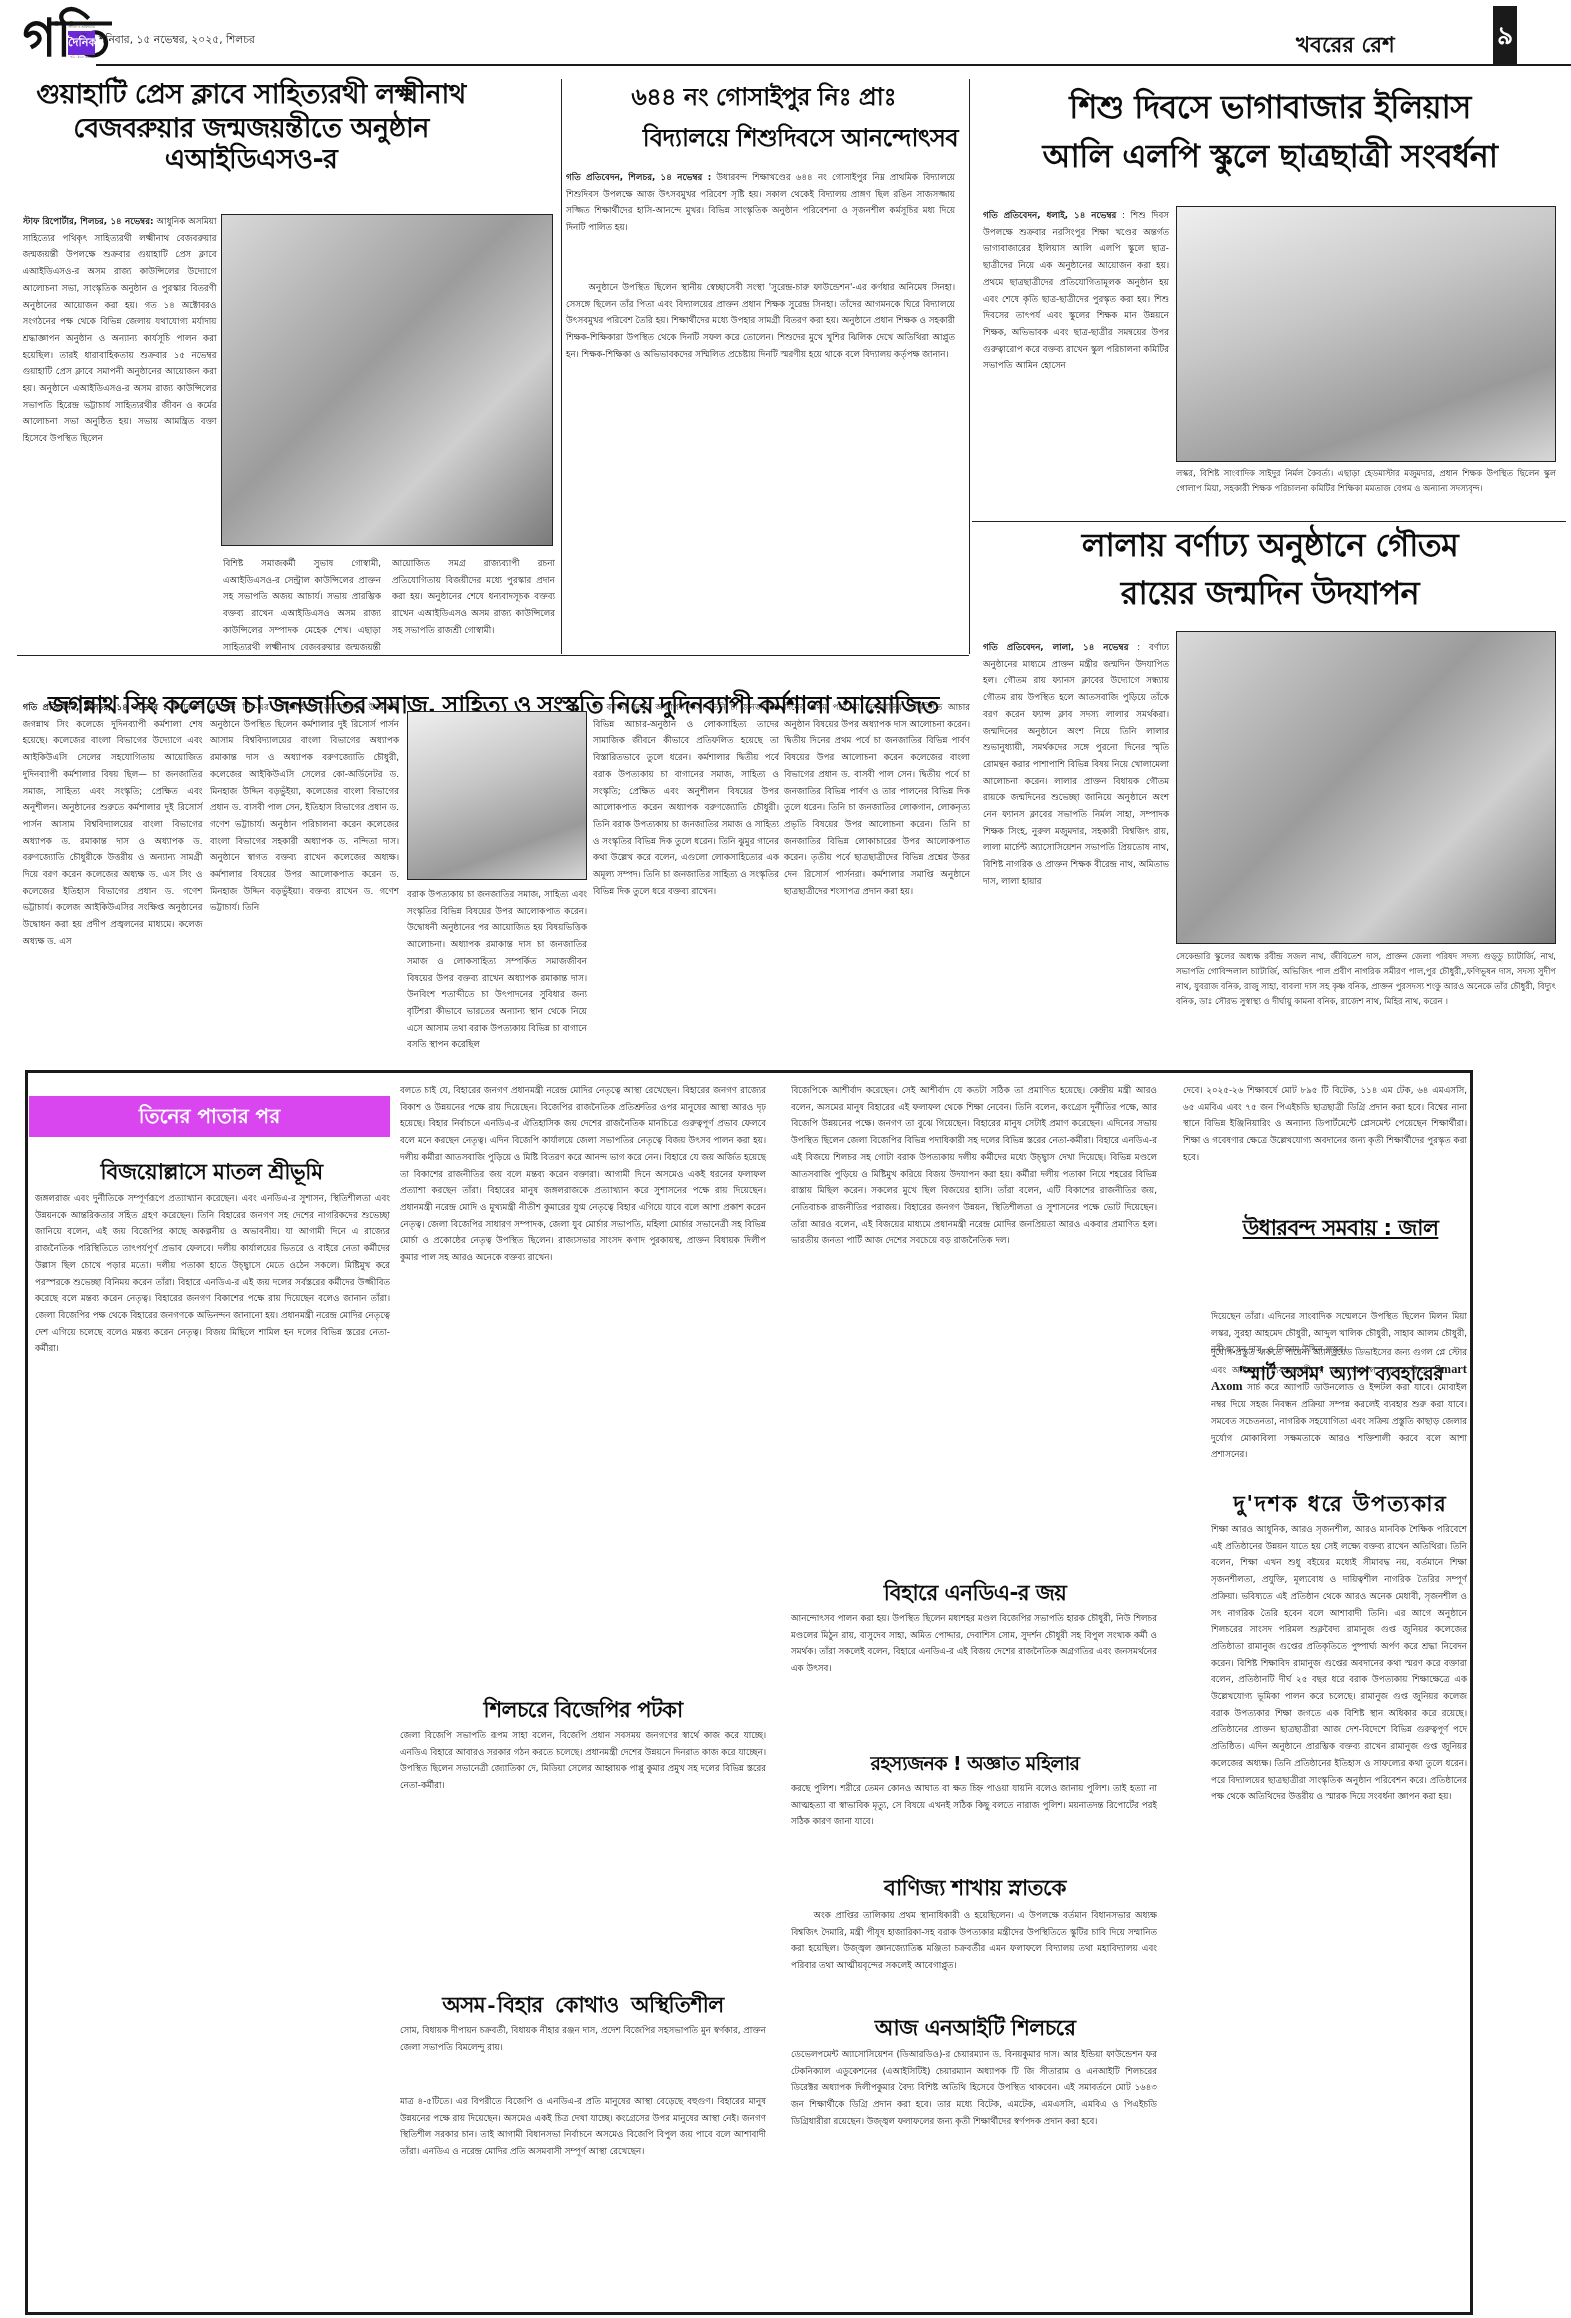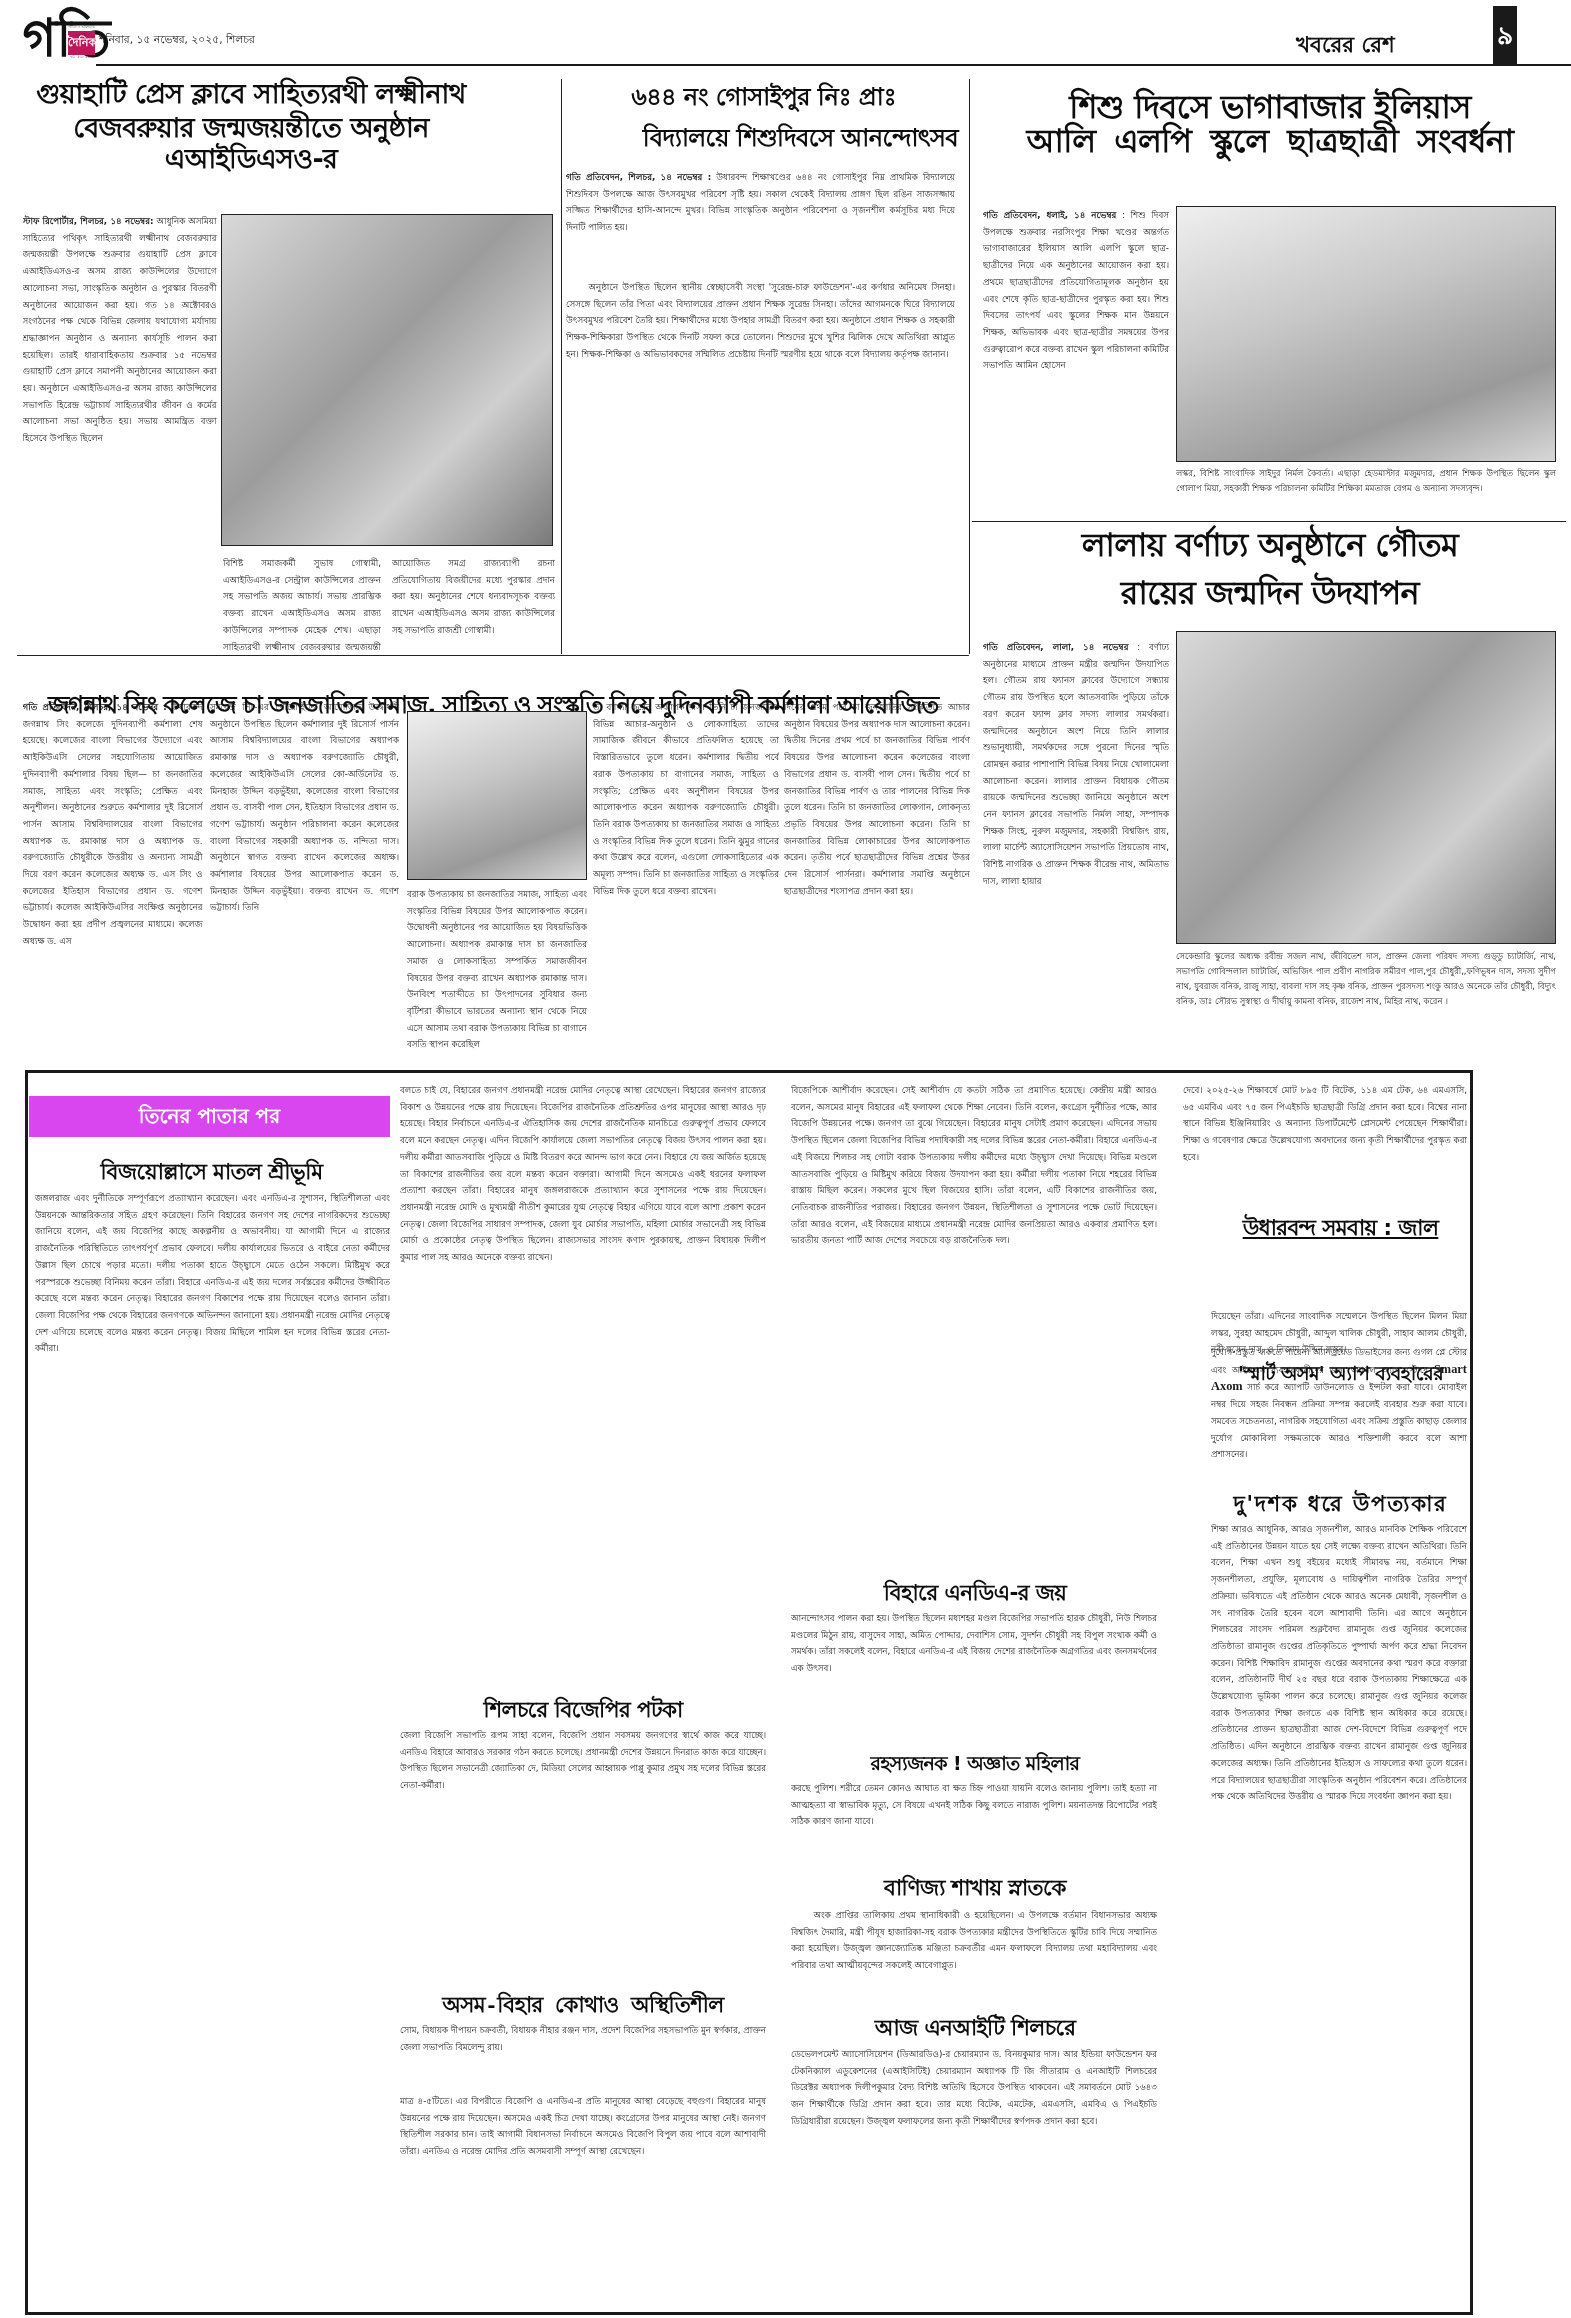--- a/index.html
+++ b/index.html
@@ -2,21 +2,21 @@
 <html style="font-size:9px"><head>
 <meta charset="utf-8">
 <style>
   html, body { margin:0; padding:0; background:#fff; }
   body { width:1571px; height:2319px; position:relative; overflow:hidden; font-family:"DejaVu Sans", sans-serif; color:#111; }
   .abs { position:absolute; }
   
   .logo-main { left:22.5px; top:6.8px; width:68px; height:65px; font-family:"DejaVu Serif", serif; font-weight:bold; font-size:52px; line-height:62px; color:#111; }
   .logo-badge { left:68px; top:22.5px; width:27px; height:47px; }
   .badge-top { font-size:3.4px; color:#333; text-align:center; height:8px; line-height:8px; }
-  .badge-red { background:#be185d; color:#fff; font-weight:bold; font-size:11.3px; text-align:center; height:24px; line-height:24px; }
+  .badge-red { background:#6d28d9; color:#fff; font-weight:bold; font-size:11.3px; text-align:center; height:24px; line-height:24px; }
   .badge-foot { font-size:2.8px; color:#333; text-align:center; line-height:5px; }
   .mast-date { left:99px; top:31px; font-size:10.7px; color:#222; }
   .mast-rule { left:96px; top:64px; width:1476px; height:2.3px; background:#1a1a1a; }
   .section-title { left:1296px; top:28px; font-size:21.4px; font-weight:bold; color:#111; }
   .page-num { left:1493px; top:5.6px; width:24px; height:60px; background:#1a1a1a; color:#fff; font-size:25px; font-weight:bold; text-align:center; line-height:60px; }
 
   .headline { font-weight:bold; color:#0d0d0d; text-align:center; line-height:1.15; letter-spacing:-0.6px; }
   .h-xl { font-size:32px; }
   .h-lg { font-size:27px; }
   .h-md { font-size:24px; }
@@ -62,21 +62,21 @@
 <div class="abs headline h-md" style="left:569px;top:125px;width:389px;text-align:right;">বিদ্যালয়ে শিশুদিবসে আনন্দোৎসব</div>
 <div class="abs body" style="left:566px;top:169px;width:389px;height:110px;">
   <span class="dateline">গতি প্রতিবেদন, শিলচর, ১৪ নভেম্বর :</span>
   <span>উধারবন্দ শিক্ষাখণ্ডের ৬৪৪ নং গোসাইপুর নিম্ন প্রাথমিক বিদ্যালয়ে শিশুদিবস উপলক্ষে আজ উৎসবমুখর পরিবেশ সৃষ্টি হয়। সকাল থেকেই বিদ্যালয় প্রাঙ্গণ ছিল রঙিন সাজসজ্জায় সজ্জিত শিক্ষার্থীদের হাসি-আনন্দে মুখর। বিভিন্ন সাংস্কৃতিক অনুষ্ঠান পরিবেশনা ও সৃজনশীল কর্মসূচির মধ্য দিয়ে দিনটি পালিত হয়।</span>
 </div>
 <div class="abs body" style="left:566px;top:279px;width:389px;height:369px;text-indent:22.5px;">অনুষ্ঠানে উপস্থিত ছিলেন স্থানীয় স্বেচ্ছাসেবী সংস্থা 'সুরেন্দ্র-চারু ফাউন্ডেশন'-এর কর্ণধার অনিমেষ সিনহা। সেসঙ্গে ছিলেন তাঁর পিতা এবং বিদ্যালয়ের প্রাক্তন প্রধান শিক্ষক সুরেন্দ্র সিনহা। তাঁদের আগমনকে ঘিরে বিদ্যালয়ে উৎসবমুখর পরিবেশ তৈরি হয়। শিক্ষার্থীদের মধ্যে উপহার সামগ্রী বিতরণ করা হয়। অনুষ্ঠানে প্রধান শিক্ষক ও সহকারী শিক্ষক-শিক্ষিকারা উপস্থিত থেকে দিনটি সফল করে তোলেন। শিশুদের মুখে খুশির ঝিলিক দেখে অতিথিরা আপ্লুত হন। শিক্ষক-শিক্ষিকা ও অভিভাবকদের সম্মিলিত প্রচেষ্টায় দিনটি স্মরণীয় হয়ে থাকে বলে বিদ্যালয় কর্তৃপক্ষ জানান।</div>
 
 <div class="abs vrule" style="left:969px;top:79px;height:575px;"></div>
 
 <div class="abs headline h-xl" style="left:977px;top:89px;width:586px;">শিশু দিবসে ভাগাবাজার ইলিয়াস</div>
-<div class="abs headline h-xl" style="left:977px;top:126px;width:586px;font-family:Liberation Mono, monospace;">আলি এলপি স্কুলে ছাত্রছাত্রী সংবর্ধনা</div>
+<div class="abs headline h-xl" style="left:977px;top:138px;width:586px;">আলি এলপি স্কুলে ছাত্রছাত্রী সংবর্ধনা</div>
 <div class="abs body" style="left:983px;top:207px;width:186px;height:313px;">
   <span class="dateline">গতি প্রতিবেদন, ধলাই, ১৪ নভেম্বর</span>
   <span>: শিশু দিবস উপলক্ষে শুক্রবার নরসিংপুর শিক্ষা খণ্ডের অন্তর্গত ভাগাবাজারের ইলিয়াস আলি এলপি স্কুলে ছাত্র-ছাত্রীদের নিয়ে এক অনুষ্ঠানের আয়োজন করা হয়। প্রথমে ছাত্রছাত্রীদের প্রতিযোগিতামূলক অনুষ্ঠান হয় এবং শেষে কৃতি ছাত্র-ছাত্রীদের পুরস্কৃত করা হয়। শিশু দিবসের তাৎপর্য এবং স্কুলের শিক্ষক মান উন্নয়নে শিক্ষক, অভিভাবক এবং ছাত্র-ছাত্রীর সমন্বয়ের উপর গুরুত্বারোপ করে বক্তব্য রাখেন স্কুল পরিচালনা কমিটির সভাপতি আমিন হোসেন</span>
 </div>
 <div class="abs photo light" style="left:1176px;top:206px;width:380px;height:256px;"></div>
 <div class="abs caption" style="left:1176px;top:466px;width:380px;height:51px;overflow:hidden;">লস্কর, বিশিষ্ট সাংবাদিক সাইদুর নির্মল কৈবর্ত্য। এছাড়া হেডমাস্টার মজুমদার, প্রধান শিক্ষক উপস্থিত ছিলেন স্কুল গোলাপ মিয়া, সহকারী শিক্ষক পরিচালনা কমিটির শিক্ষিকা মমতাজ বেগম ও অন্যান্য সদস্যবৃন্দ।</div>
 
 <div class="abs hrule" style="left:972px;top:521px;width:594px;"></div>
 
 <div class="abs headline h-xl" style="left:977px;top:527px;width:586px;">লালায় বর্ণাঢ্য অনুষ্ঠানে গৌতম</div>

